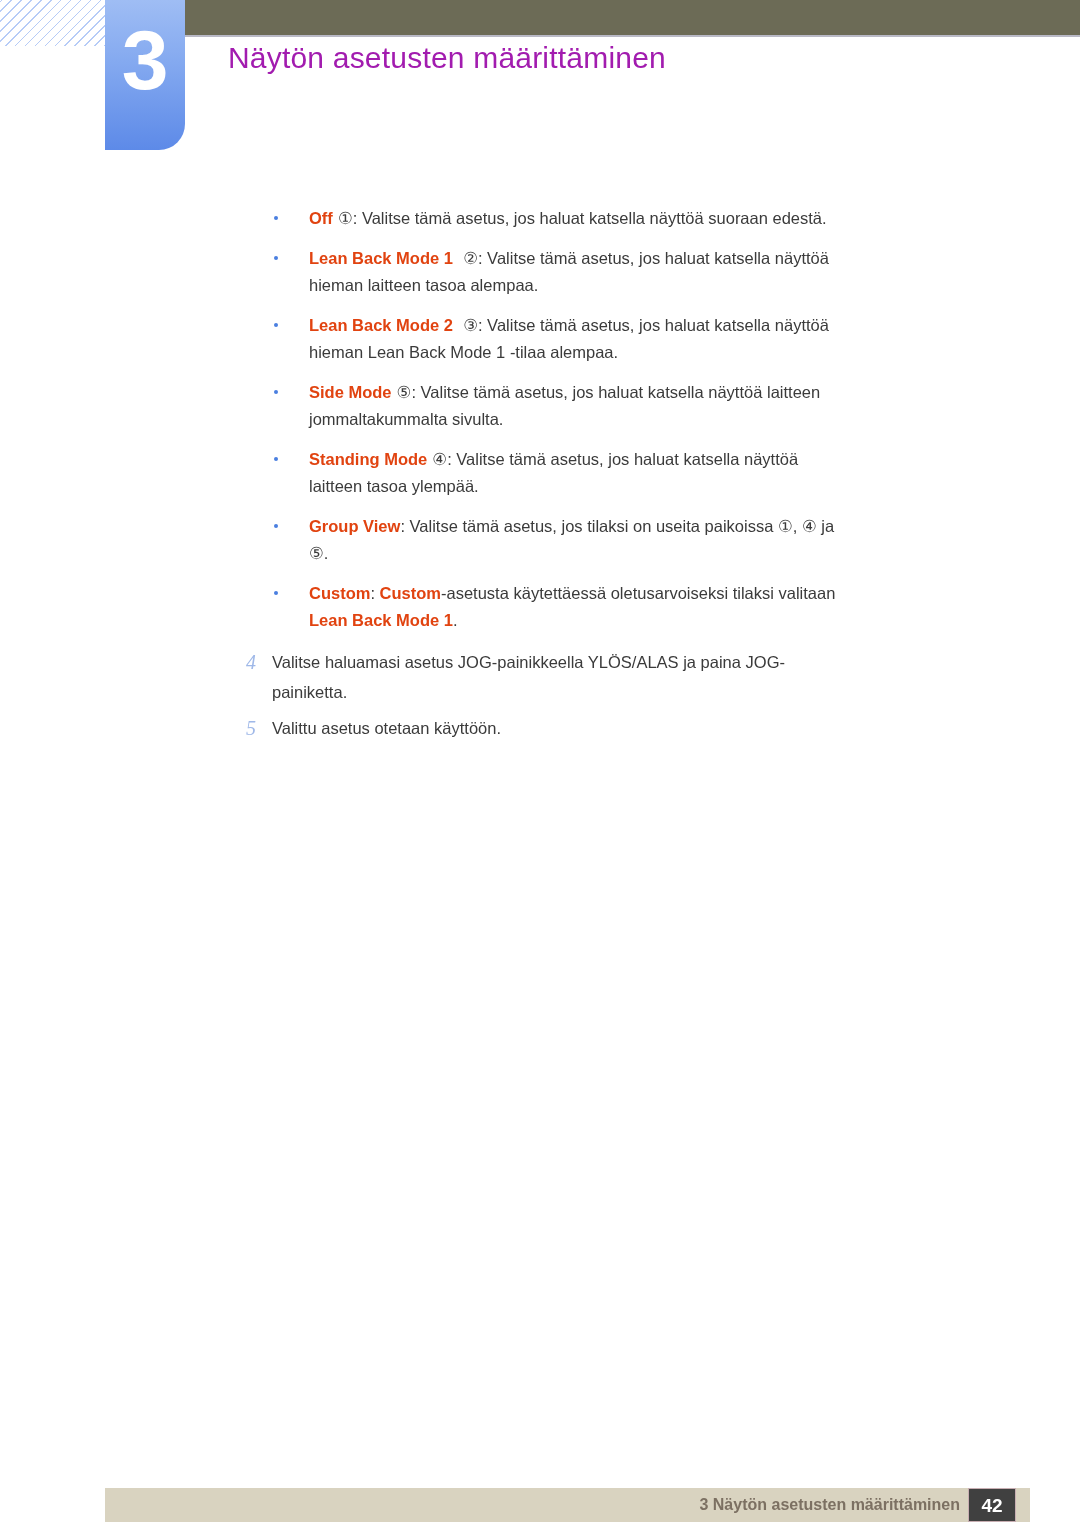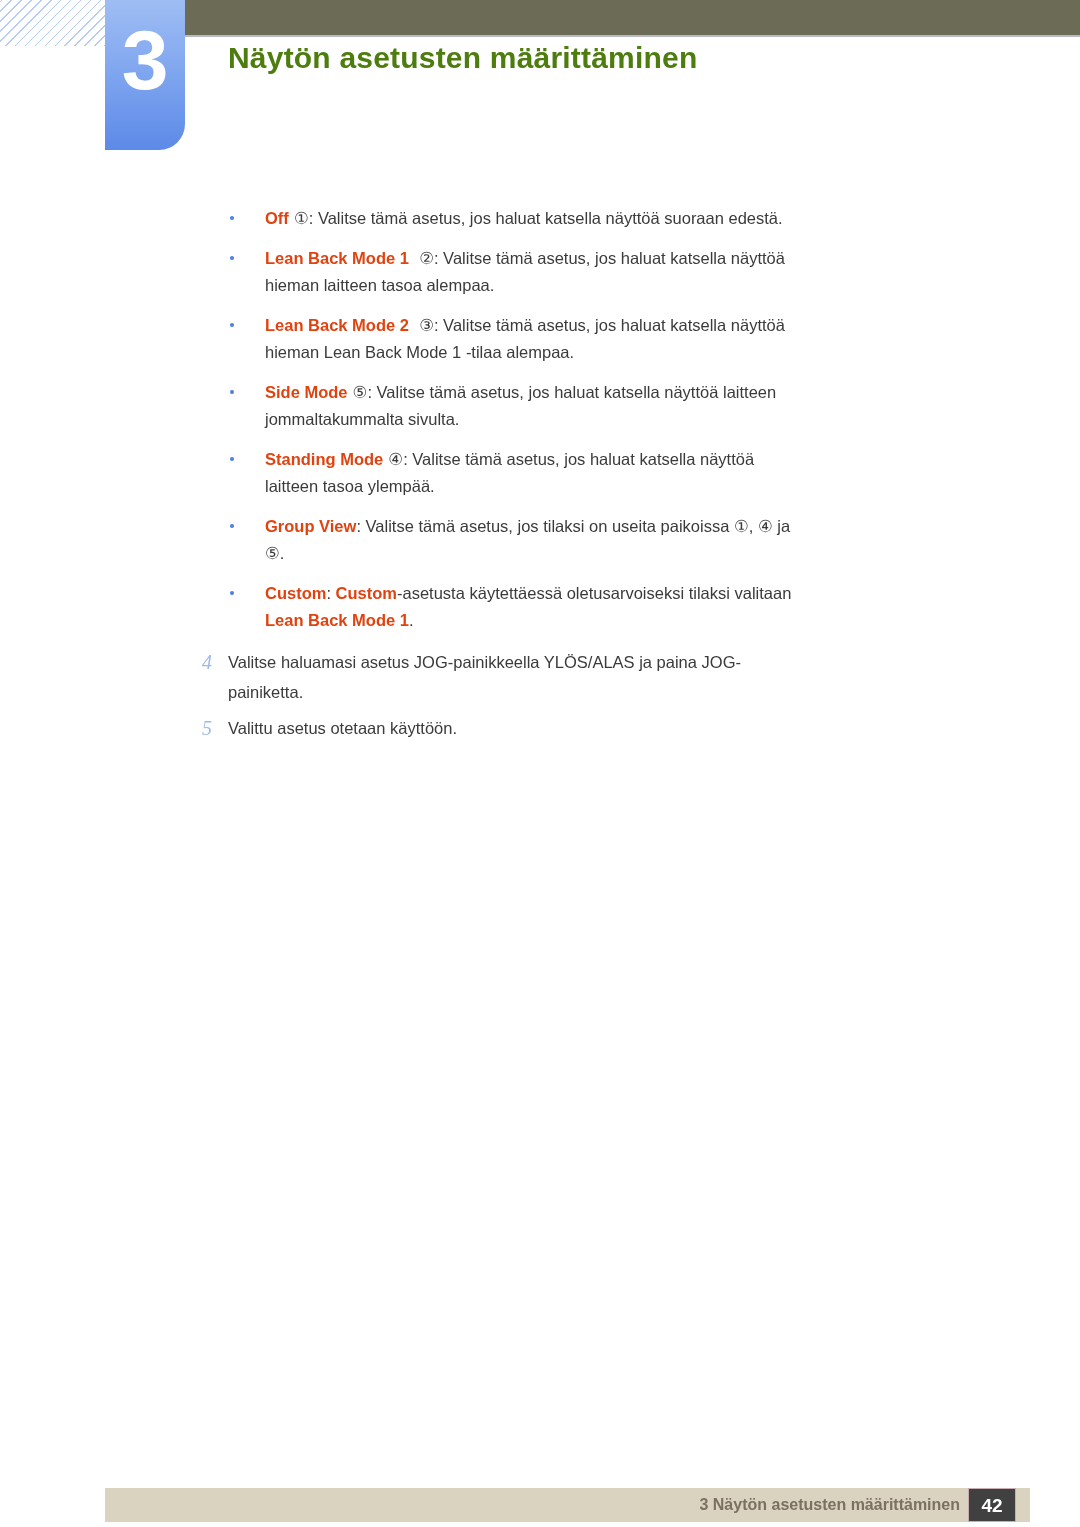--- a/index.html
+++ b/index.html
@@ -70,32 +70,33 @@
     color: #ffffff;
     font-family: "Liberation Sans", sans-serif;
   }
 
   
   #page-title {
     position: absolute;
     left: 228px;
     top: 41px;
     font-size: 30px;
-    font-weight: bold;
-    color: #4d7c0f;
+    font-weight: normal;
+    color: #a21caf;
     letter-spacing: .2px;
     white-space: nowrap;
   }
 
   
   #content {
     position: absolute;
     left: 0;
     top: 205px;
     width: 856px;
+    padding-left: 44px;
   }
 
   .bullet-row {
     position: relative;
     padding-left: 265px;
     padding-right: 60px;
     margin-bottom: 13px;
     font-size: 16.5px;
     line-height: 27px;
     color: #3b3b3b;

